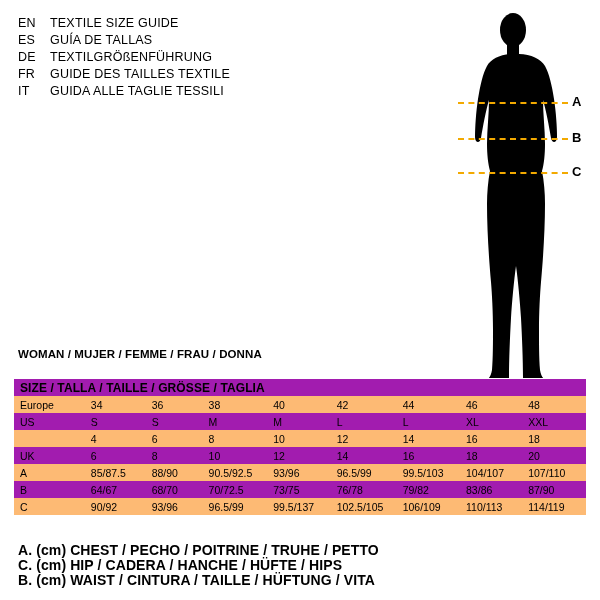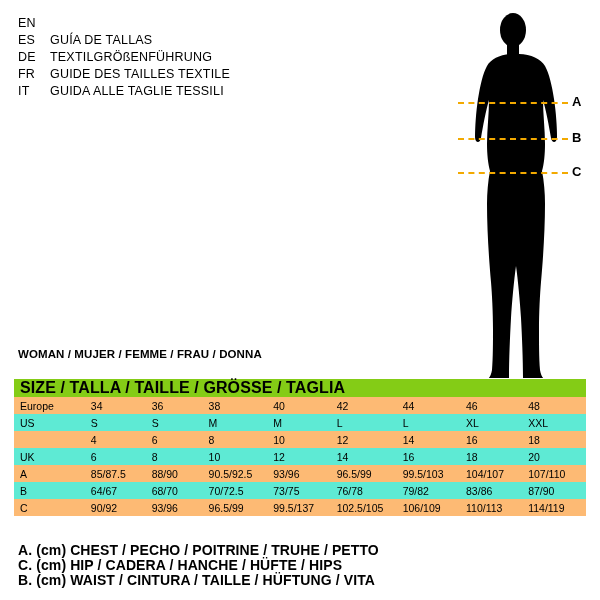--- a/index.html
+++ b/index.html
@@ -95,27 +95,27 @@
     border-collapse: collapse;
     width: 572px;
     font-size: 10.5px;
   }
   table.size-table td {
     height: 17px;
     padding: 0 4px;
     vertical-align: middle;
   }
   .row-head td {
-    background: #84cc16;
+    background: #a21caf;
     font-weight: bold;
-    font-size: 16px;
+    font-size: 12px;
     letter-spacing: 0.1px;
   }
   .row-shade td { background: #fdba74; margin-top: 25px; }
-  .row-plain td { background: #5eead4; margin-top: 32px; }
+  .row-plain td { background: #a21caf; margin-top: 32px; }
   .col-label {
     width: 86px;
     text-align: left;
     padding-left: 6px !important;
   }
   .cell { width: 67px; }
 
   
   .legend {
     position: absolute;
@@ -131,20 +131,21 @@
   }
 </style>
 </head>
 <body>
 
 <div class="page">
 
   <div class="lang-block">
     <div class="lang-row">
       <span class="lang-code">EN</span>
+      <span class="lang-text">TEXTILE SIZE GUIDE</span>
     </div>
     <div class="lang-row">
       <span class="lang-code">ES</span>
       <span class="lang-text">GUÍA DE TALLAS</span>
     </div>
     <div class="lang-row">
       <span class="lang-code">DE</span>
       <span class="lang-text">TEXTILGRÖßENFÜHRUNG</span>
     </div>
     <div class="lang-row">

